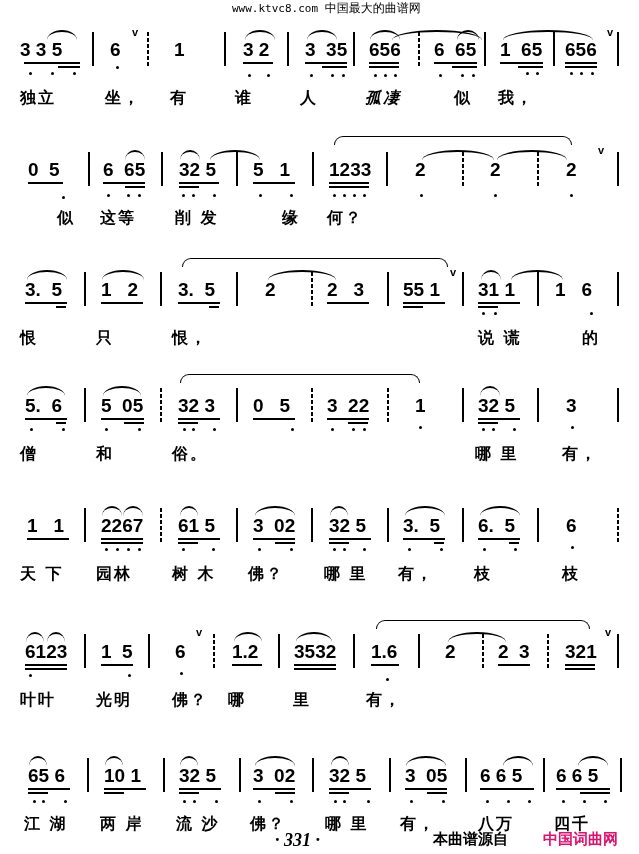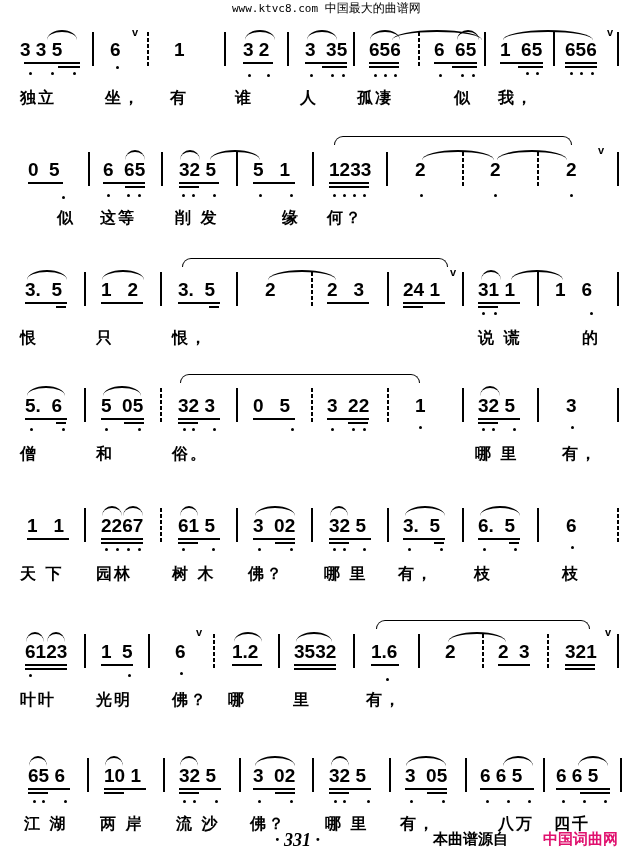--- a/index.html
+++ b/index.html
@@ -92,21 +92,21 @@
       <div class="slur" style="left: 392px; top: 14px; width: 90px;"></div>
       <div class="slur" style="left: 457px; top: 14px; width: 22px;"></div>
       <div class="slur" style="left: 503px; top: 14px; width: 90px;"></div>
       <div class="breath" style="left: 132px; top: 10px;">v</div>
       <div class="breath" style="left: 607px; top: 10px;">v</div>
       <div class="lyric" style="left: 20px; top: 72px;">独立</div>
       <div class="lyric" style="left: 105px; top: 72px;">坐，</div>
       <div class="lyric" style="left: 170px; top: 72px;">有</div>
       <div class="lyric" style="left: 235px; top: 72px;">谁</div>
       <div class="lyric" style="left: 300px; top: 72px;">人</div>
-      <div class="lyric" style="left: 357px; top: 72px;">孤凄</div>
+      <div class="lyric" style="left: 365px; top: 72px; font-style: italic;">孤凄</div>
       <div class="lyric" style="left: 454px; top: 72px;">似</div>
       <div class="lyric" style="left: 498px; top: 72px;">我，</div>
     </div>
     <div class="row" style="top: 136px;">
       <div class="bar" style="left: 88px; top: 16px;"></div>
       <div class="bar" style="left: 161px; top: 16px;"></div>
       <div class="bar" style="left: 236px; top: 16px;"></div>
       <div class="bar" style="left: 312px; top: 16px;"></div>
       <div class="bar" style="left: 386px; top: 16px;"></div>
       <div class="bar dash" style="left: 462px; top: 16px;"></div>
@@ -166,21 +166,21 @@
       <div class="bar dash" style="left: 311px; top: 16px;"></div>
       <div class="bar" style="left: 387px; top: 16px;"></div>
       <div class="bar" style="left: 462px; top: 16px;"></div>
       <div class="bar" style="left: 537px; top: 16px;"></div>
       <div class="bar" style="left: 617px; top: 16px;"></div>
       <div class="note" style="left: 25px; top: 24px;">3.  5</div>
       <div class="note" style="left: 101px; top: 24px;">1   2</div>
       <div class="note" style="left: 178px; top: 24px;">3.  5</div>
       <div class="note" style="left: 265px; top: 24px;">2</div>
       <div class="note" style="left: 327px; top: 24px;">2   3</div>
-      <div class="note" style="left: 403px; top: 24px;">24 1</div>
+      <div class="note" style="left: 403px; top: 24px;">55 1</div>
       <div class="note" style="left: 478px; top: 24px;">31 1</div>
       <div class="note" style="left: 555px; top: 24px;">1   6</div>
       <div class="ul" style="left: 25px; top: 46px; width: 42px;"></div>
       <div class="ul" style="left: 56px; top: 46px; width: 10px;"></div>
       <div class="ul" style="left: 56px; top: 50px; width: 10px;"></div>
       <div class="ul" style="left: 101px; top: 46px; width: 42px;"></div>
       <div class="ul" style="left: 178px; top: 46px; width: 42px;"></div>
       <div class="ul" style="left: 209px; top: 46px; width: 10px;"></div>
       <div class="ul" style="left: 209px; top: 50px; width: 10px;"></div>
       <div class="ul" style="left: 327px; top: 46px; width: 42px;"></div>
@@ -445,20 +445,20 @@
       <div class="slur" style="left: 331px; top: 14px; width: 18px;"></div>
       <div class="slur" style="left: 406px; top: 14px; width: 40px;"></div>
       <div class="slur" style="left: 503px; top: 14px; width: 30px;"></div>
       <div class="slur" style="left: 578px; top: 14px; width: 30px;"></div>
       <div class="lyric" style="left: 24px; top: 72px;">江 湖</div>
       <div class="lyric" style="left: 100px; top: 72px;">两 岸</div>
       <div class="lyric" style="left: 176px; top: 72px;">流 沙</div>
       <div class="lyric" style="left: 250px; top: 72px;">佛？</div>
       <div class="lyric" style="left: 325px; top: 72px;">哪 里</div>
       <div class="lyric" style="left: 400px; top: 72px;">有，</div>
-      <div class="lyric" style="left: 498px; top: 72px;">八万</div>
+      <div class="lyric" style="left: 478px; top: 72px;">八万</div>
       <div class="lyric" style="left: 554px; top: 72px;">四千</div>
     </div>
   </div>
 
 <div class="footer-page">· 331 ·</div>
 <div class="footer-src">本曲谱源自</div>
 <div class="footer-brand" style="color: rgb(224, 16, 110);">中国词曲网</div>
 
 </body></html>

